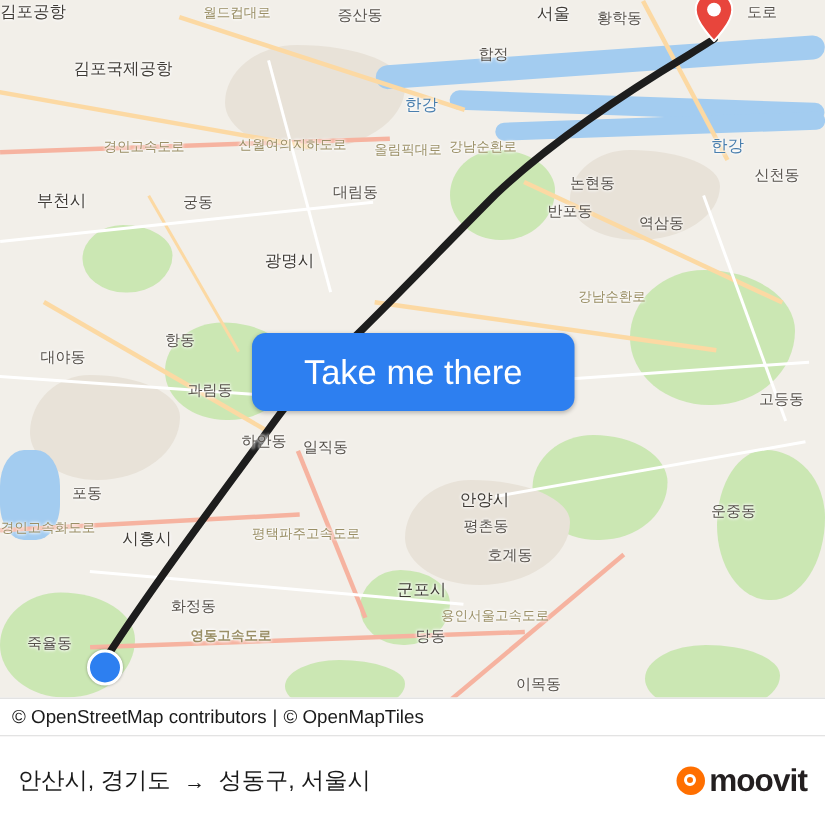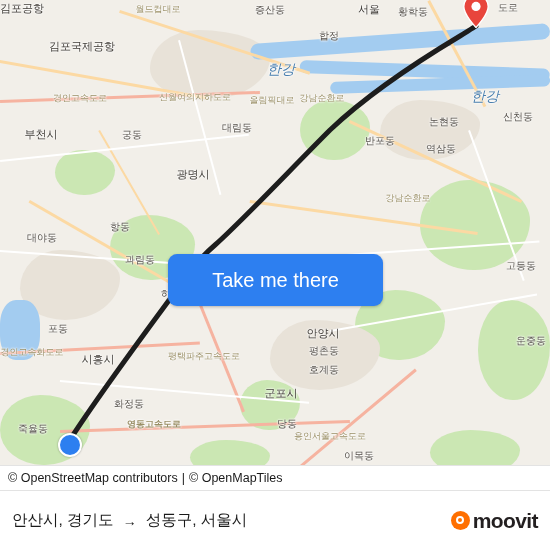--- a/index.html
+++ b/index.html
@@ -87,22 +87,21 @@
   .lbl.city {
     font-size: 11px;
     color: #3f3b36;
   }
   .lbl.road-name {
     color: #9a8f66;
     font-size: 9px;
   }
   .lbl.water-name {
     color: #4a7fae;
-    font-size: 14px;
-    font-style: italic;
+    font-size: 11px;
   }
 
   
   .route-svg {
     position: absolute;
     left: 0; top: 0;
     width: 550px; height: 465px;
     pointer-events: none;
   }
 
@@ -135,27 +134,26 @@
   
   .cta {
     position: absolute;
     left: 168px;
     top: 222px;
     width: 215px;
     height: 52px;
     background: #2d7ff0;
     border-radius: 9px;
     color: #ffffff;
-    font-size: 20px;
+    font-size: 23px;
     display: flex;
     align-items: center;
     justify-content: center;
     cursor: pointer;
     box-shadow: 0 1px 3px rgba(0,0,0,.25);
-    margin-top: 32px;
   }
 
   
   .attrib {
     position: absolute;
     left: 0;
     top: 465px;
     width: 550px;
     height: 26px;
     background: #ffffff;
@@ -285,61 +283,61 @@
     <div class="road" style="left:470px;top:130px;width:160px;height:2px;transform:rotate(70deg);"></div>
     <div class="road" style="left:180px;top:40px;width:160px;height:2px;transform:rotate(75deg);"></div>
 
     <svg class="route-svg" viewBox="0 0 550 465">
       <path d="M 68 443 C 95 400, 140 340, 175 292 C 192 268, 200 258, 215 245 C 245 218, 290 170, 330 130 C 370 92, 420 60, 460 36 C 468 31, 473 28, 476 26" fill="none" stroke="#1d1d1d" stroke-width="5" stroke-linecap="round"></path>
     </svg>
 
     <div id="map-labels">
         <div class="lbl city" style="left: 22px; top: 8px;">김포공항</div>
         <div class="lbl road-name" style="left: 158px; top: 9px;">월드컵대로</div>
-        <div class="lbl" style="left: 240px; top: 10px; margin-left: 30px;">증산동</div>
+        <div class="lbl" style="left: 240px; top: 10px;">증산동</div>
         <div class="lbl city" style="left: 369px; top: 9px;">서울</div>
         <div class="lbl" style="left: 413px; top: 12px;">황학동</div>
         <div class="lbl" style="left: 508px; top: 8px;">도로</div>
         <div class="lbl city" style="left: 82px; top: 46px;">김포국제공항</div>
         <div class="lbl" style="left: 329px; top: 36px;">합정</div>
         <div class="lbl water-name" style="left: 281px; top: 70px;">한강</div>
-        <div class="lbl road-name" style="left: 80px; top: 98px; text-align: center;">경인고속도로</div>
+        <div class="lbl road-name" style="left: 96px; top: 98px; text-align: center;">경인고속도로</div>
         <div class="lbl road-name" style="left: 195px; top: 97px;">신월여의지하도로</div>
         <div class="lbl road-name" style="left: 272px; top: 100px;">올림픽대로</div>
         <div class="lbl road-name" style="left: 322px; top: 98px;">강남순환로</div>
         <div class="lbl water-name" style="left: 485px; top: 97px;">한강</div>
         <div class="lbl city" style="left: 41px; top: 134px;">부천시</div>
         <div class="lbl" style="left: 132px; top: 135px;">궁동</div>
         <div class="lbl" style="left: 237px; top: 128px;">대림동</div>
-        <div class="lbl" style="left: 444px; top: 122px; font-family: Liberation Mono, monospace;">논현동</div>
+        <div class="lbl" style="left: 395px; top: 122px; font-family: Liberation Mono, monospace;">논현동</div>
         <div class="lbl" style="left: 518px; top: 117px;">신천동</div>
         <div class="lbl" style="left: 380px; top: 141px;">반포동</div>
         <div class="lbl" style="left: 441px; top: 149px;">역삼동</div>
         <div class="lbl city" style="left: 193px; top: 174px;">광명시</div>
         <div class="lbl" style="left: 120px; top: 183px; margin-top: 44px;">항동</div>
         <div class="lbl road-name" style="left: 408px; top: 198px;">강남순환로</div>
         <div class="lbl" style="left: 42px; top: 238px;">대야동</div>
         <div class="lbl" style="left: 140px; top: 260px;">과림동</div>
         <div class="lbl city" style="left: 360px; top: 268px;">과천시</div>
         <div class="lbl" style="left: 521px; top: 266px;">고등동</div>
         <div class="lbl" style="left: 176px; top: 294px;">하안동</div>
         <div class="lbl" style="left: 217px; top: 298px;">일직동</div>
         <div class="lbl" style="left: 58px; top: 329px;">포동</div>
         <div class="lbl city" style="left: 323px; top: 333px;">안양시</div>
         <div class="lbl" style="left: 324px; top: 351px;">평촌동</div>
-        <div class="lbl" style="left: 531px; top: 341px; text-align: center;">운중동</div>
+        <div class="lbl" style="left: 489px; top: 341px; text-align: center;">운중동</div>
         <div class="lbl city" style="left: 98px; top: 359px;">시흥시</div>
-        <div class="lbl" style="left: 324px; top: 370px;">호계동</div>
+        <div class="lbl" style="left: 340px; top: 370px;">호계동</div>
         <div class="lbl road-name" style="left: 25px; top: 352px;">제2경인고속화도로</div>
         <div class="lbl road-name" style="left: 204px; top: 356px;">평택파주고속도로</div>
         <div class="lbl city" style="left: 281px; top: 393px;">군포시</div>
         <div class="lbl" style="left: 129px; top: 404px;">화정동</div>
         <div class="lbl road-name" style="left: 154px; top: 424px; font-weight: bold;">영동고속도로</div>
         <div class="lbl" style="left: 287px; top: 424px;">당동</div>
-        <div class="lbl road-name" style="left: 330px; top: 436px;">용인서울고속도로</div>
+        <div class="lbl road-name" style="left: 330px; top: 411px;">용인서울고속도로</div>
         <div class="lbl" style="left: 33px; top: 429px;">죽율동</div>
         <div class="lbl" style="left: 359px; top: 456px;">이목동</div>
       </div>
 
     <div class="origin-dot"></div>
 
     <div class="dest-pin">
       <svg width="26" height="34" viewBox="0 0 26 34">
         <path d="M13 0.8 C6 0.8 0.8 6 0.8 12.6 C0.8 21 13 33.4 13 33.4 C13 33.4 25.2 21 25.2 12.6 C25.2 6 20 0.8 13 0.8 Z" fill="#e8453c" stroke="#ffffff" stroke-width="1.4"></path>
         <circle cx="13" cy="12.4" r="4.6" fill="#ffffff"></circle>

